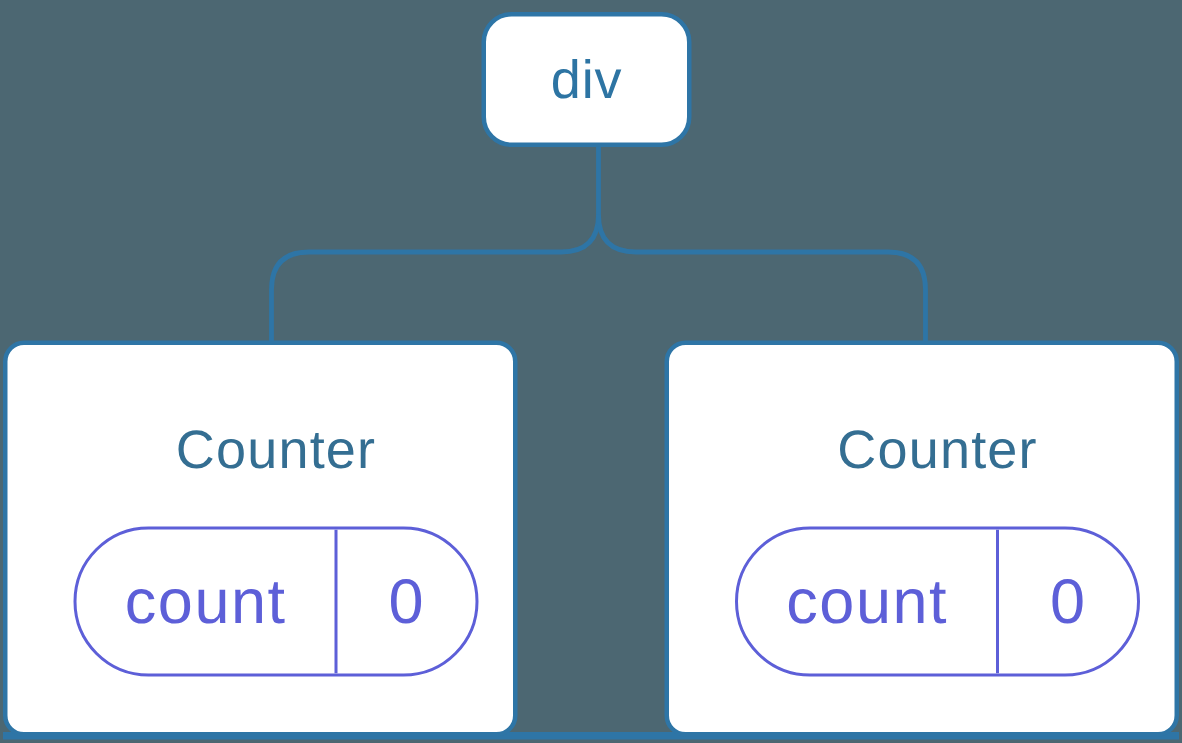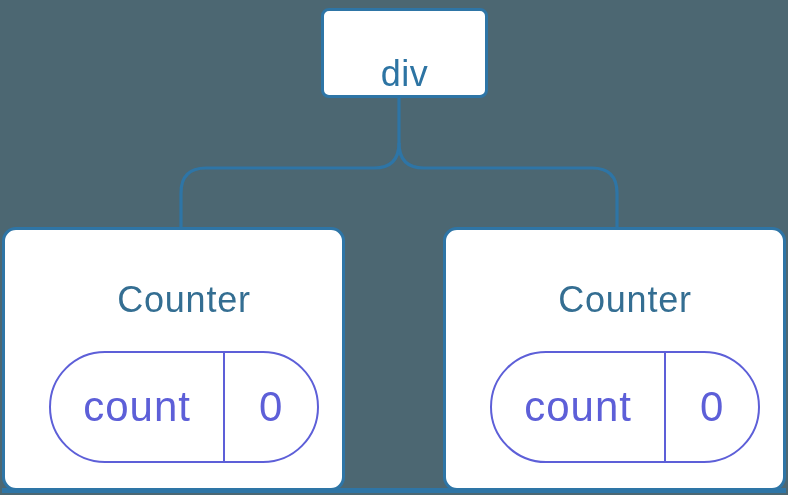--- a/index.html
+++ b/index.html
@@ -29,26 +29,26 @@
     z-index: 1;
   }
   .connectors path {
     stroke: var(--node);
     stroke-width: 3.2;
     fill: none;
   }
   .root-node {
     position: absolute;
     left: 321px; top: 8px;
-    width: 167px; height: 90px;
+    width: 140px; height: 90px;
     background: var(--card-bg);
     border: 3px solid var(--node);
-    border-radius: 8px;
+    border-radius: 20px;
     display: flex;
-    align-items: flex-end;
+    align-items: center;
     justify-content: center;
     z-index: 2;
   }
   .root-node .label {
     color: var(--node-text);
     font-size: 36px;
     font-weight: 500;
     letter-spacing: 0.5px;
   }
   .baseline-bar {
@@ -76,21 +76,21 @@
   .counter-card.right { left: 443px; }
   .counter-title {
     color: var(--title-text);
     font-size: 36px;
     font-weight: 500;
     letter-spacing: 0.8px;
     line-height: 43px;
   }
   .state-pill {
     margin-top: 30px;
-    width: 270px; height: 112px;
+    width: 270px; height: 100px;
     border: 2px solid var(--state);
     border-radius: 60px;
     display: flex;
     overflow: hidden;
     background: var(--card-bg);
   }
   .state-key-cell {
     flex: 0 0 65.5%;
     display: flex;
     align-items: center;

